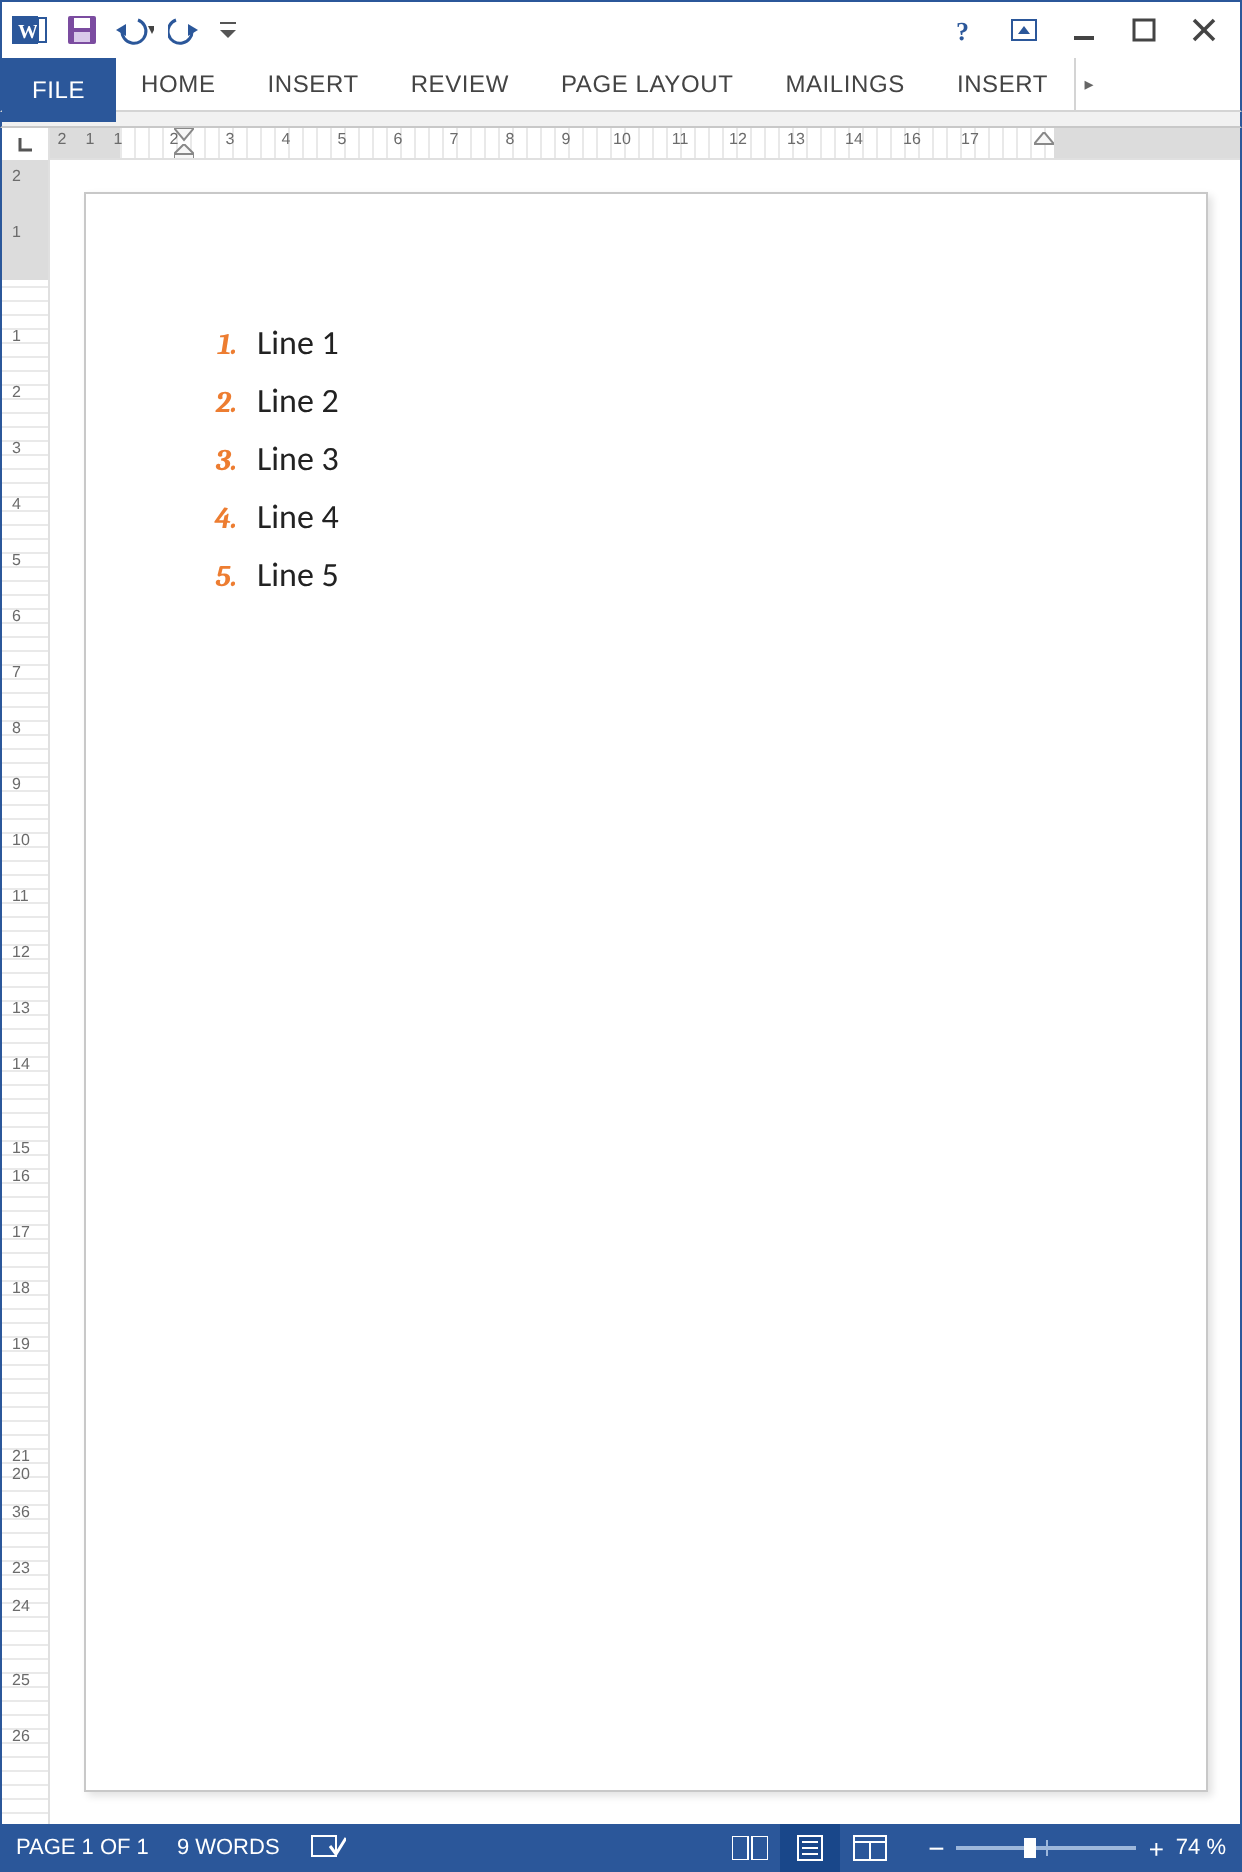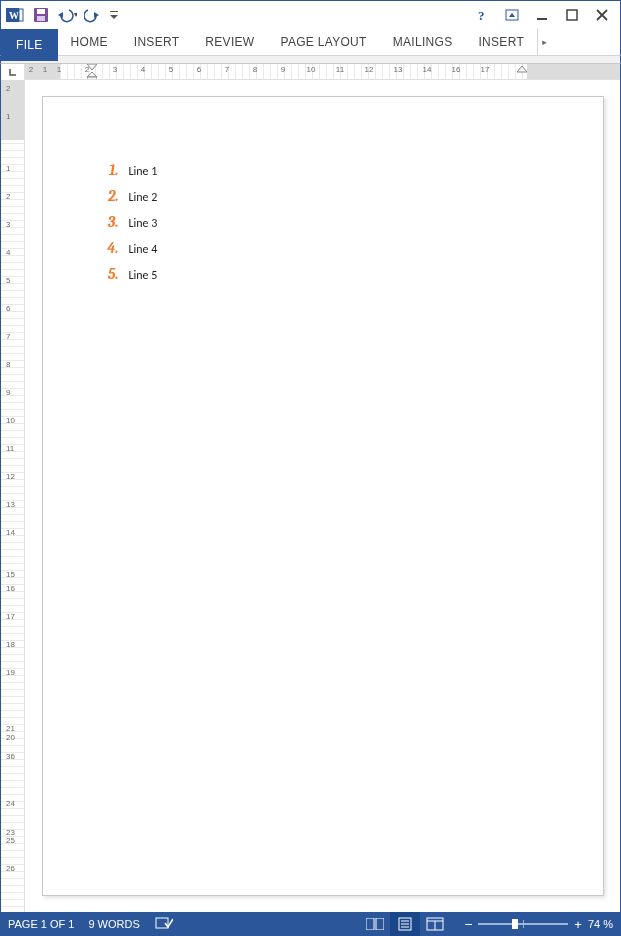--- a/index.html
+++ b/index.html
@@ -162,21 +162,21 @@
   .list-num {
     color:#ed7d31;
     font-weight:700;
     font-style:italic;
     font-size:15px;
     width:16px;
     text-align:right;
     font-family: Cambria, Georgia, serif;
   }
   .list-text {
-    font-size:12px;
+    font-size:17px;
     color:#222;
   }
 
   
   .statusbar {
     height:24px;
     background:#2b579a;
     color:#fff;
     font-size:11px;
     display:flex;
@@ -355,21 +355,21 @@
         <span class="v-label" style="top: 424px;">13</span>
         <span class="v-label" style="top: 452px;">14</span>
         <span class="v-label" style="top: 494px;">15</span>
         <span class="v-label" style="top: 508px;">16</span>
         <span class="v-label" style="top: 536px;">17</span>
         <span class="v-label" style="top: 564px; text-align: center;">18</span>
         <span class="v-label" style="top: 592px;">19</span>
         <span class="v-label" style="top: 620px; margin-top: 37px;">20</span>
         <span class="v-label" style="top: 648px;">21</span>
         <span class="v-label" style="top: 676px;">36</span>
-        <span class="v-label" style="top: 704px; margin-top: 48px;">23</span>
+        <span class="v-label" style="top: 704px;">23</span>
         <span class="v-label" style="top: 723px;">24</span>
         <span class="v-label" style="top: 760px;">25</span>
         <span class="v-label" style="top: 788px;">26</span>
       </div>
   </div>
   <div class="doc-area">
     <div class="page">
       <div class="list-line">
         <span class="list-num">1.</span>
         <span class="list-text">Line 1</span>

